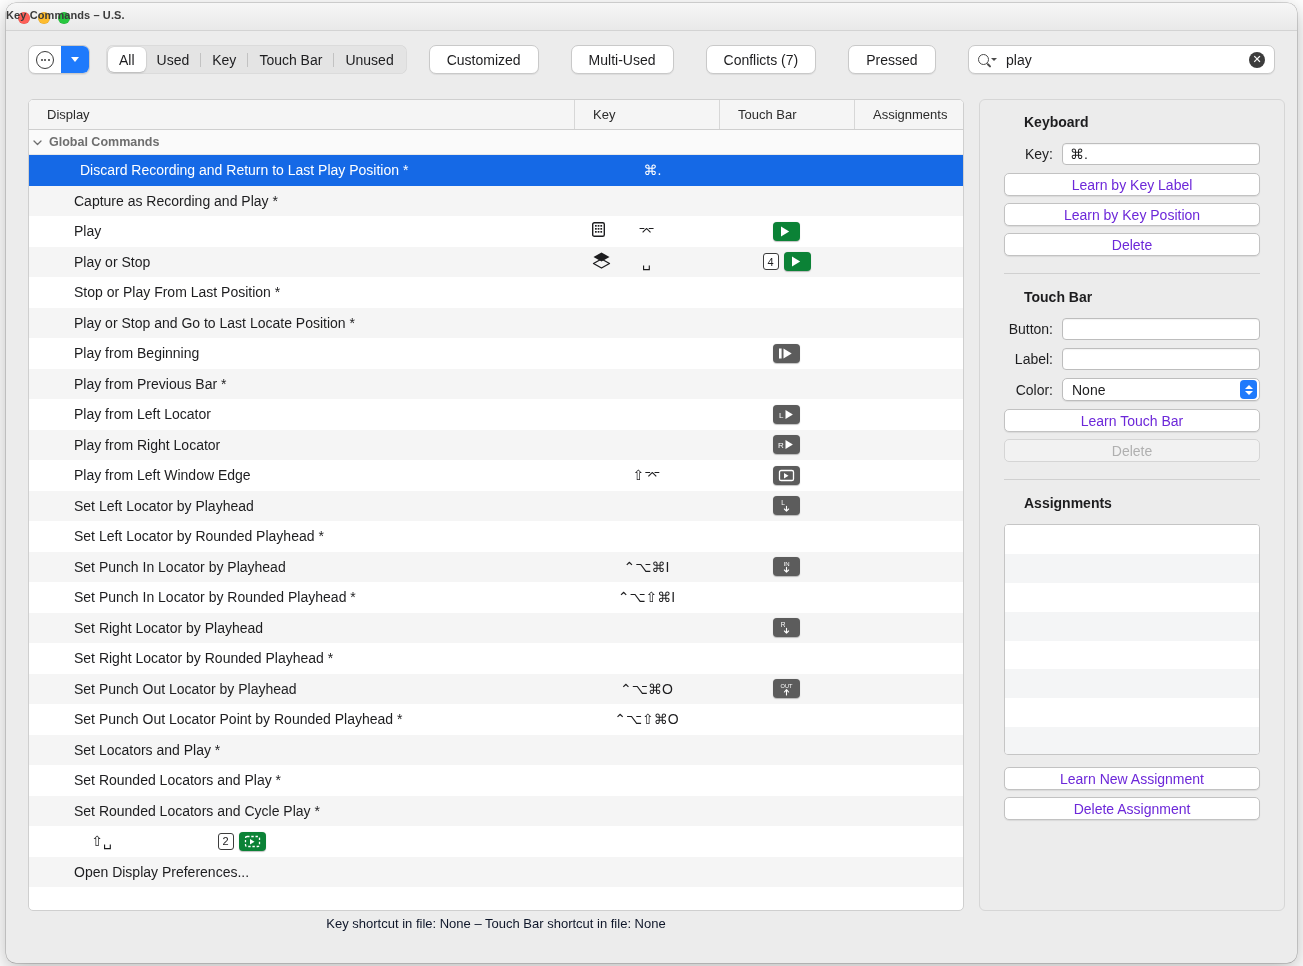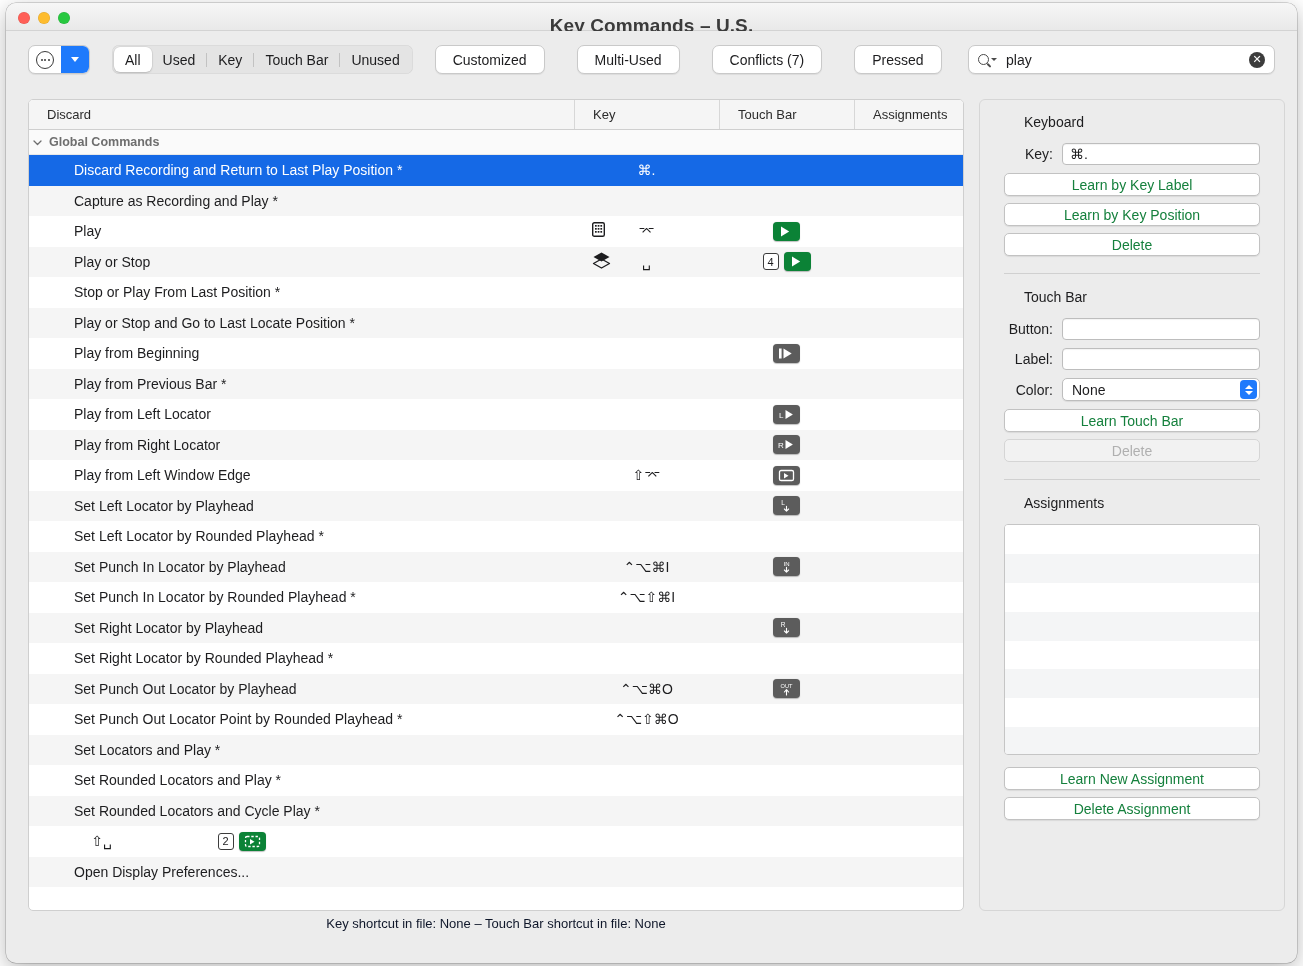--- a/index.html
+++ b/index.html
@@ -20,22 +20,22 @@
     position:relative; height:28px; width:100%;
     background:linear-gradient(#f6f6f6,#e9e9e9);
     border-bottom:0.5px solid #d3d3d3;
   }
   .traffic{ position:absolute; left:12px; top:9px; display:flex; gap:8px; }
   .light{ width:12px;height:12px;border-radius:50%; }
   .l-close{background:#ff5f57; box-shadow:inset 0 0 0 .5px rgba(0,0,0,.12);}
   .l-min{background:#febc2e; box-shadow:inset 0 0 0 .5px rgba(0,0,0,.12);}
   .l-max{background:#28c840; box-shadow:inset 0 0 0 .5px rgba(0,0,0,.12);}
   .title{
-    position:absolute; left:0; right:0; top:12px; text-align:center;
-    font-size:19px; color:#3b3b3b; font-weight:600; letter-spacing:.1px;
+    position:absolute; left:0; right:0; top:6px; 
+    font-size:11px; color:#3b3b3b; font-weight:600; letter-spacing:.1px;
   }
   
   .toolbar{
     position:relative; height:57px; background:#ececec;
     display:flex; align-items:center; padding:0 22px;
   }
   .btn{
     background:#fff; border:0.5px solid #c9c9c9; border-radius:7px;
     box-shadow:0 1px 1px rgba(0,0,0,.07);
     font-size:14px; color:#1d1d1f; cursor:default; line-height:1;
@@ -49,21 +49,21 @@
     width:18px;height:18px;border-radius:50%;border:1.4px solid #3a3a3a;
     position:relative;
   }
   .ellipsis-circle i{ position:absolute; width:2px;height:2px;border-radius:50%;background:#3a3a3a; top:7px;}
   .ellipsis-circle i:nth-child(1){left:3.5px}
   .ellipsis-circle i:nth-child(2){left:7.3px}
   .ellipsis-circle i:nth-child(3){left:11px}
   .chev-white{ width:0;height:0;border-left:4.5px solid transparent;border-right:4.5px solid transparent;border-top:5.5px solid #fff; }
 
   .segmented{
-    display:flex; align-items:center; height:29px; margin-left:22px;
+    display:flex; align-items:center; height:29px; margin-left:16px;
     background:#e4e4e4; border-radius:7px; padding:2px;
     box-shadow:inset 0 0 0 .5px rgba(0,0,0,.07);
   }
   .seg{
     height:25px; padding:0 11px; display:flex; align-items:center;
     font-size:14px; color:#1d1d1f; border-radius:6px; cursor:default;
     position:relative;
   }
   .seg.sel{ background:#fff; box-shadow:0 1px 2px rgba(0,0,0,.16), 0 0 0 .5px rgba(0,0,0,.08); }
   .seg-div{ width:1px; height:14px; background:#c2c2c2; }
@@ -109,21 +109,21 @@
     border-bottom:0.5px solid #e8e8e8;
   }
   .disclose{ margin-right:7px; width:9px; display:inline-block; }
   .disclose svg{ display:block; }
 
   .row{
     display:flex; align-items:center; height:30.5px; font-size:14px; color:#1d1d1f;
   }
   .row.odd{ background:#f5f5f5; }
   .row.even{ background:#ffffff; }
-  .row.sel{ background:#1569e6; color:#fff; }
+  .row.sel{ background:#1569e6; color:#fff;padding-left:6px; }
   .cell-cmd{ width:545px; padding-left:45px; white-space:nowrap; overflow:hidden; }
   .cell-key{ width:145px; display:flex; align-items:center; justify-content:center; font-size:14px; position:relative;}
   .cell-tb{ width:135px; display:flex; align-items:center; justify-content:center; gap:5px; }
   .cell-as{ flex:1; }
   .keypad-ico{ position:absolute; left:18px; top:50%; transform:translateY(-50%); }
 
   .tbchip{
     width:27px;height:19px;border-radius:4px; background:#5c5c5c;
     display:flex;align-items:center;justify-content:center; color:#fff;
     box-shadow:0 0.5px 1px rgba(0,0,0,.25);
@@ -137,21 +137,21 @@
   .statusbar{
     position:absolute; left:22px; top:828px; width:936px; text-align:center;
     font-size:13px; color:#0f172a;
   }
   
   .inspector{
     position:absolute; left:973px; top:11px; width:306px; height:812px;
     background:#ececec; border:0.5px solid #d6d6d6; border-radius:6px;
     padding:14px 24px 0 24px;
   }
-  .sec-title{ font-size:14px; font-weight:400; color:#1d1d1f; margin-bottom:13px;padding-left:20px; }
+  .sec-title{ font-size:14px; font-weight:700; color:#1d1d1f; margin-bottom:13px;padding-left:20px; }
   .field-row{ display:flex; align-items:center; margin-bottom:8px; }
   .field-lbl{ width:58px; text-align:right; font-size:14px; color:#1d1d1f; padding-right:9px; }
   .field-box{
     flex:1; height:22px; background:#fff; border:0.5px solid #bdbdbd; border-radius:4px;
     display:flex; align-items:center; padding:0 7px; font-size:14px; color:#1d1d1f;
     box-shadow:inset 0 1px 1px rgba(0,0,0,.05);
   }
   .popup{
     flex:1; height:23px; background:#fff; border:0.5px solid #bdbdbd; border-radius:5px;
     display:flex; align-items:center; padding:0 2px 0 9px; font-size:14px; color:#1d1d1f;
@@ -159,21 +159,21 @@
   }
   .popup-arrows{
     width:17px;height:19px;border-radius:4px;background:#1e7afc;
     display:flex;flex-direction:column;align-items:center;justify-content:center;gap:2px;
   }
   .pa-up{width:0;height:0;border-left:4px solid transparent;border-right:4px solid transparent;border-bottom:4.5px solid #fff;}
   .pa-dn{width:0;height:0;border-left:4px solid transparent;border-right:4px solid transparent;border-top:4.5px solid #fff;}
   .wbtn{
     display:block; width:100%; height:23px; background:#fff;
     border:0.5px solid #c2c2c2; border-radius:5px; box-shadow:0 1px 1px rgba(0,0,0,.08);
-    font-size:14px; color:#15803d; margin-top:7px; line-height:22px; text-align:center;
+    font-size:14px; color:#6d28d9; margin-top:7px; line-height:22px; text-align:center;
     font-family:"Liberation Sans", sans-serif;
   }
   .wbtn.disabled{ color:#b0b0b0; background:#f2f2f2; box-shadow:none; border-color:#d5d5d5; }
   .divider{ height:1px; background:#d0d0d0; margin:17px 0 15px 0; }
   .assign-list{
     height:231px; background:#fff; border:0.5px solid #c5c5c5; border-radius:4px; overflow:hidden;
   }
   .assign-row{ height:28.9px; }
   .assign-row.odd{ background:#f4f5f6; }
   .assign-row.even{ background:#ffffff; }
@@ -237,21 +237,21 @@
       <span class="mag-chev"></span>
       <span class="search-val" placeholder="Search">play</span>
       <span class="clear">✕</span>
     </div>
   </div>
 
   <div class="content">
 
     <div class="table-wrap">
       <div class="thead">
-        <div class="th c-cmd">Discard</div>
+        <div class="th c-cmd">Display</div>
         <div class="th c-key">Key</div>
         <div class="th c-tb">Touch Bar</div>
         <div class="th c-as">Assignments</div>
       </div>
 
       <div class="group-row">
         <span class="disclose">
           <svg width="9" height="9" viewBox="0 0 9 9">
               <path d="M1 3 L4.5 6.5 L8 3" fill="none" stroke="#6e6e6e" stroke-width="1.3" stroke-linecap="round" stroke-linejoin="round"></path>
             </svg>

